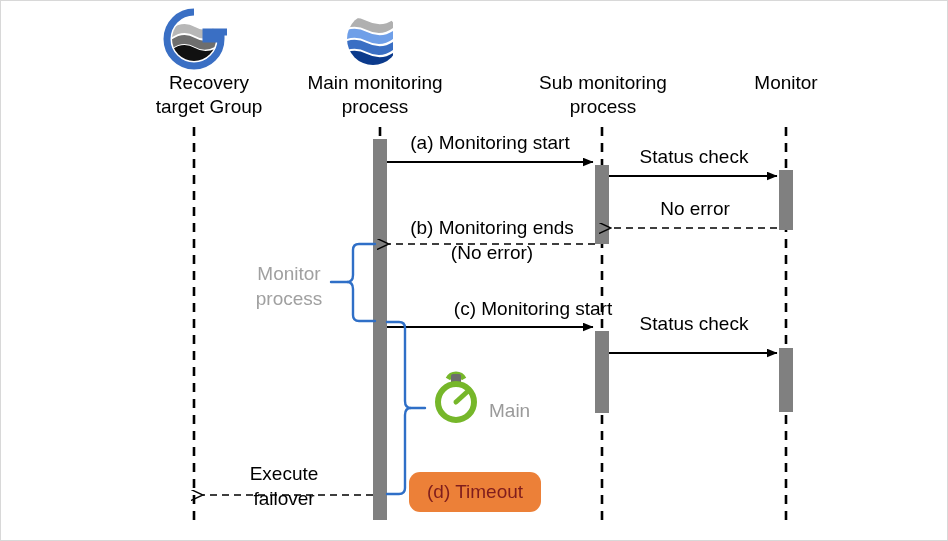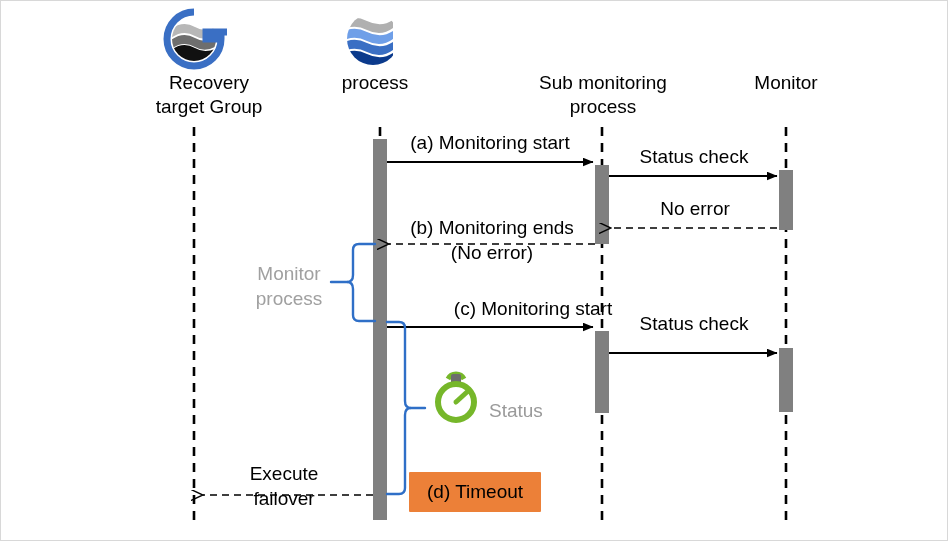--- a/index.html
+++ b/index.html
@@ -63,23 +63,23 @@
     font-size: 19px;
     line-height: 25px;
     white-space: nowrap;
     text-align: center;
   }
 
   
   .badge {
     position: absolute;
     background: #ec8038;
-    color: #000000;
-    font-size: 19px;
-    border-radius: 1px;
+    color: #7f1d1d;
+    font-size: 19px;
+    border-radius: 11px;
     padding: 9px 18px;
     white-space: nowrap;
     line-height: 22px;
   }
 
   .timer-label {
     position: absolute;
     color: #9a9a9a;
     font-size: 19px;
     white-space: nowrap;
@@ -126,20 +126,21 @@
       </g>
     </svg>
   </div>
 
   <div class="participant" style="left:118px; top:70px; width:180px;">
     <span class="plabel-line">Recovery</span>
     <span class="plabel-line">target Group</span>
   </div>
 
   <div class="participant" style="left:282px; top:70px; width:184px;">
+    <span class="plabel-line">Main monitoring</span>
     <span class="plabel-line">process</span>
   </div>
 
   <div class="participant" style="left:512px; top:70px; width:180px;">
     <span class="plabel-line">Sub monitoring</span>
     <span class="plabel-line">process</span>
   </div>
 
   <div class="participant" style="left:715px; top:70px; width:140px;">
     <span class="plabel-line">Monitor</span>
@@ -236,20 +237,20 @@
       <path d="M21 12 a9 9 0 0 1 16 0" fill="none" stroke="#76b72a" stroke-width="5"></path>
       <rect x="24" y="7" width="10" height="10" rx="2" fill="#6d6d6d"></rect>
 
       <circle cx="29" cy="35" r="18" fill="none" stroke="#76b72a" stroke-width="6"></circle>
 
       <line x1="29" y1="35" x2="40" y2="25" stroke="#76b72a" stroke-width="5" stroke-linecap="round"></line>
     </svg>
   </div>
 
   <div class="timer-label" style="left:488px; top:399px;">
-    <span>Status</span>
+    <span>Main</span>
   </div>
 
   <div class="badge" style="left:408px; top:471px;">
     <span>(d) Timeout</span>
   </div>
 
 </div>
 
 </body></html>

